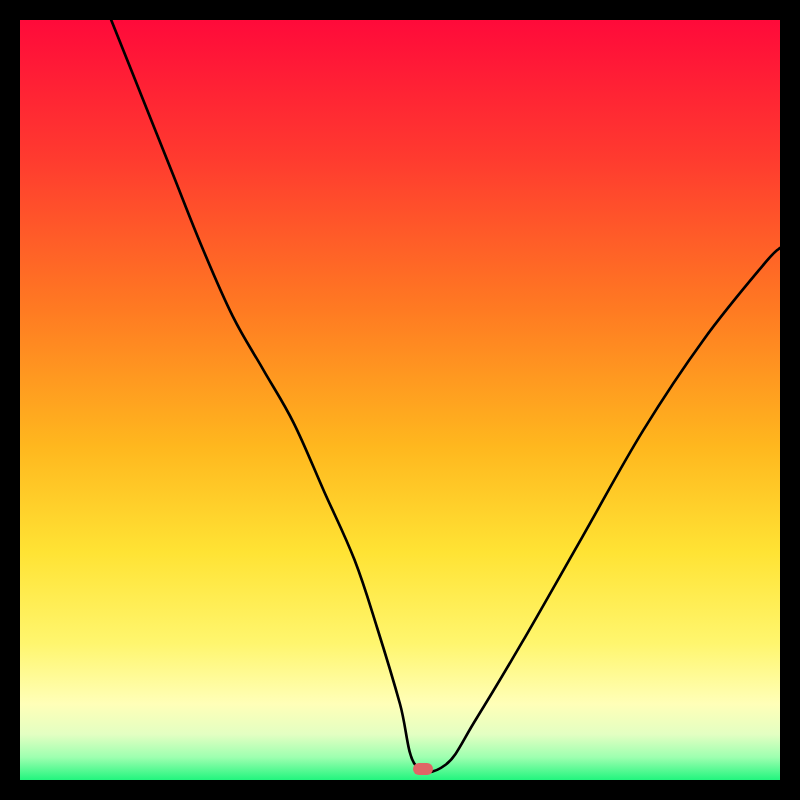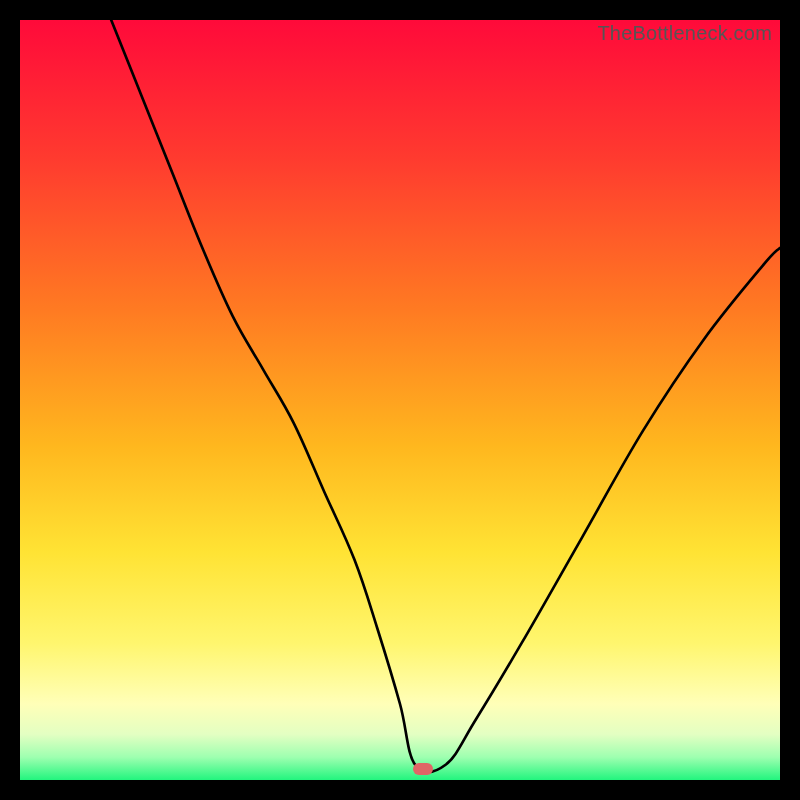--- a/index.html
+++ b/index.html
@@ -73,16 +73,15 @@
       </defs>
       <rect x="0" y="0" width="760" height="760" fill="url(#bgGrad)"></rect>
     </svg>
 
     <svg class="curve-svg" viewBox="0 0 100 100" preserveAspectRatio="none">
       <path id="curve-path" fill="none" stroke="#000" stroke-width="0.35" stroke-linecap="round" stroke-linejoin="round" d="M 12.00 0.00 C 12.72 1.80, 14.56 6.40, 16.00 10.00 C 17.44 13.60, 18.56 16.40, 20.00 20.00 C 21.44 23.60, 22.56 26.58, 24.00 30.00 C 25.44 33.42, 26.56 36.12, 28.00 39.00 C 29.44 41.88, 30.56 43.48, 32.00 46.00 C 33.44 48.52, 34.56 50.12, 36.00 53.00 C 37.44 55.88, 38.56 58.76, 40.00 62.00 C 41.44 65.24, 42.74 67.76, 44.00 71.00 C 45.26 74.24, 45.92 76.58, 47.00 80.00 C 48.08 83.42, 49.10 86.76, 50.00 90.00 C 50.90 93.24, 50.92 96.56, 52.00 98.00 C 53.08 99.44, 54.56 99.08, 56.00 98.00 C 57.44 96.92, 58.20 94.88, 60.00 92.00 C 61.80 89.12, 63.48 86.32, 66.00 82.00 C 68.52 77.68, 71.12 73.04, 74.00 68.00 C 76.88 62.96, 79.12 58.68, 82.00 54.00 C 84.88 49.32, 87.12 45.96, 90.00 42.00 C 92.88 38.04, 96.20 34.16, 98.00 32.00 C 99.80 29.84, 99.64 30.36, 100.00 30.00"></path>
     </svg>
 
     <div id="marker" class="marker" style="left: 402.8px; top: 748.6px;"></div>
 
-    <div class="watermark">TheBottleneck.com</div>
   </div>
 
 </div>
 
 </body></html>

